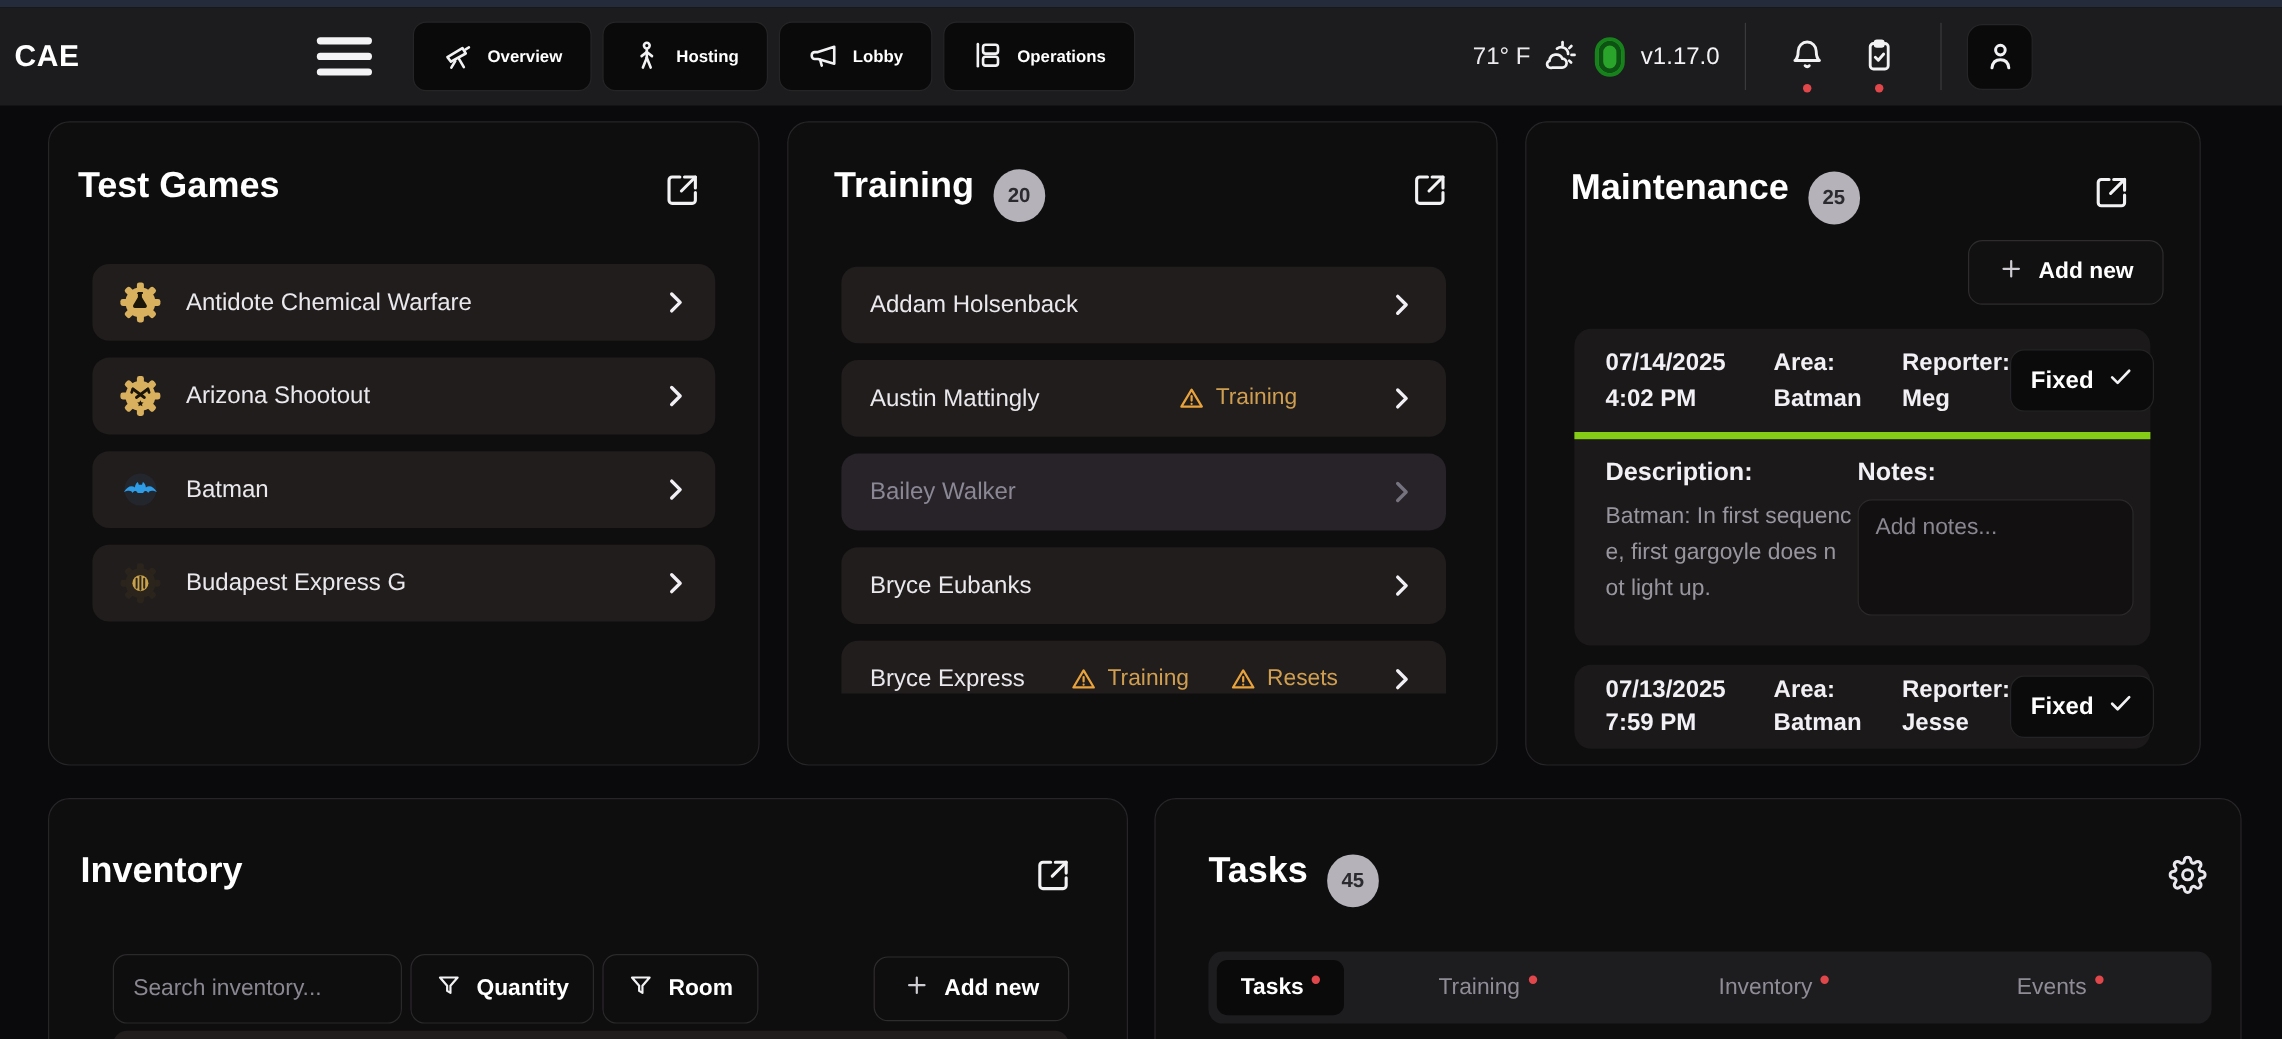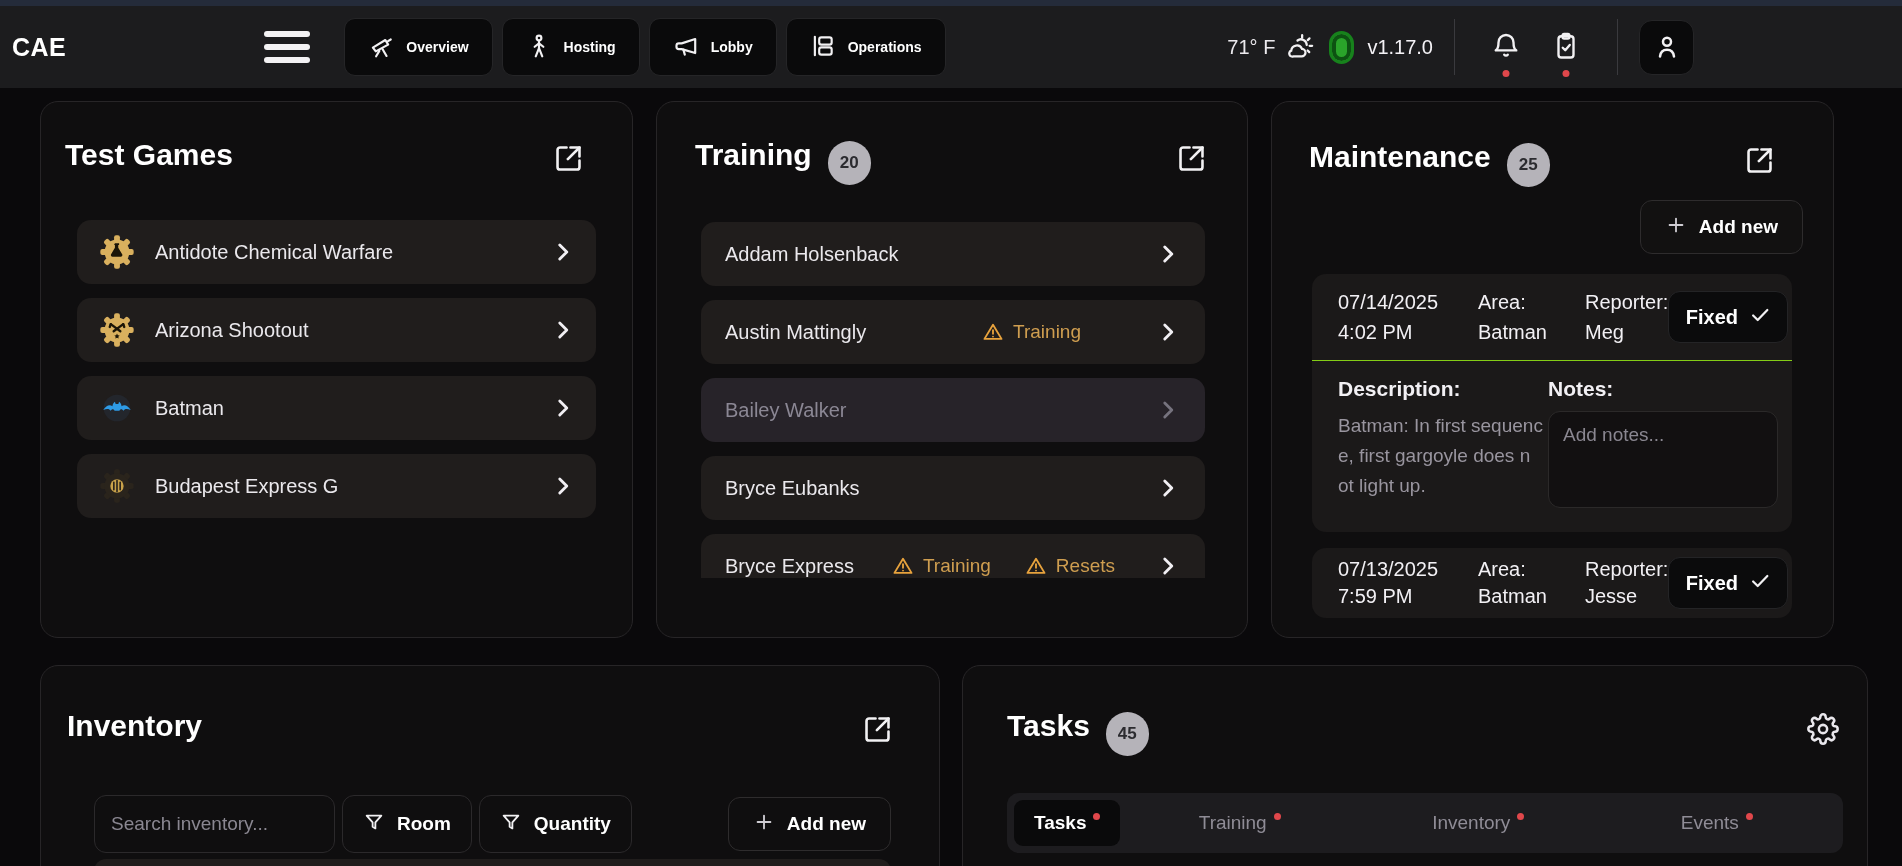--- a/index.html
+++ b/index.html
@@ -57,23 +57,23 @@
   .warn-group { margin-left:auto; display:flex; gap:34px; margin-right:74px; }
   .warn { display:flex; align-items:center; gap:9px; font-size:19px; color:#cf9e50; }
   .warn svg { display:block; }
 
   .addnew-row { display:flex; justify-content:flex-end; padding:16px 30px 0 0; }
   .btn-outline { display:flex; align-items:center; gap:12px; height:54px; padding:0 24px; background:#121111; border:1px solid #2e2c2d; border-radius:12px; color:#fff; font-weight:bold; font-size:19px; cursor:pointer; font-family:inherit; }
   .entries { margin:20px 41px 0 40px; }
   .entry { background:#1b1919; border-radius:14px; }
   .entry + .entry { margin-top:16px; }
   .entry-head { display:grid; grid-template-columns:140px 107px 1fr 120px; align-items:center; padding:13px 12px 13px 26px; }
-  .eh-col { font-weight:normal; font-size:20px; line-height:30px; color:#f2f0f4; }
+  .eh-col { font-weight:bold; font-size:20px; line-height:30px; color:#f2f0f4; }
   .fixed-btn { height:52px; background:#0b0b0c; border:1px solid #242426; border-radius:12px; color:#fff; font-weight:bold; font-size:20px; display:flex; align-items:center; justify-content:center; gap:11px; cursor:pointer; font-family:inherit; }
-  .entry-body { border-top:1px solid #84cc16; padding:16px 14px 20px 26px; display:flex; }
+  .entry-body { border-top:6px solid #84cc16; padding:16px 14px 20px 26px; display:flex; }
   .desc { width:246px; }
   .sec-label { font-weight:bold; font-size:21px; color:#f2f0f4; margin-bottom:10px; }
   .desc-line { font-size:19px; line-height:30px; color:#99959f; }
   .notes { width:230px; }
   .notes textarea { width:230px; height:97px; background:#121011; border:1px solid #2b2929; border-radius:12px; resize:none; padding:12px 14px; font-size:19px; color:#99959f; font-family:inherit; }
   .entry.clipped .entry-head { padding:8px 12px 8px 26px; }
   .entry.clipped .eh-col { line-height:27px; }
 
   .inv-controls { display:flex; gap:7px; margin:50px 48px 0 53px; align-items:center; }
   .search-input { width:241px; height:58px; background:#0f0e0f; border:1px solid #2b292b; border-radius:12px; padding:0 16px; font-size:19px; color:#c4b5fd; font-family:inherit; }
@@ -517,29 +517,29 @@
         </button>
       </div>
       <div class="inv-controls">
         <input class="search-input" type="text" placeholder="Search inventory..." style="">
         <button class="filter-btn">
           <span>
             <svg width="22" height="22" viewBox="0 0 24 24" fill="none" stroke="#f2f1f3" stroke-width="2" stroke-linejoin="round">
                 <path d="M4 5 h16 l-6.5 7.5 V19 l-3-1.8 v-4.7 Z"></path>
               </svg>
           </span>
-          <span>Room</span>
+          <span>Quantity</span>
         </button>
         <button class="filter-btn">
           <span>
             <svg width="22" height="22" viewBox="0 0 24 24" fill="none" stroke="#f2f1f3" stroke-width="2" stroke-linejoin="round">
                 <path d="M4 5 h16 l-6.5 7.5 V19 l-3-1.8 v-4.7 Z"></path>
               </svg>
           </span>
-          <span>Quantity</span>
+          <span>Room</span>
         </button>
         <button class="btn-outline inv-add">
           <span>
             <svg width="22" height="22" viewBox="0 0 24 24" fill="none" stroke="#cfcdd3" stroke-width="2" stroke-linecap="round">
                 <path d="M12 5 v14 M5 12 h14"></path>
               </svg>
           </span>
           <span>Add new</span>
         </button>
       </div>

